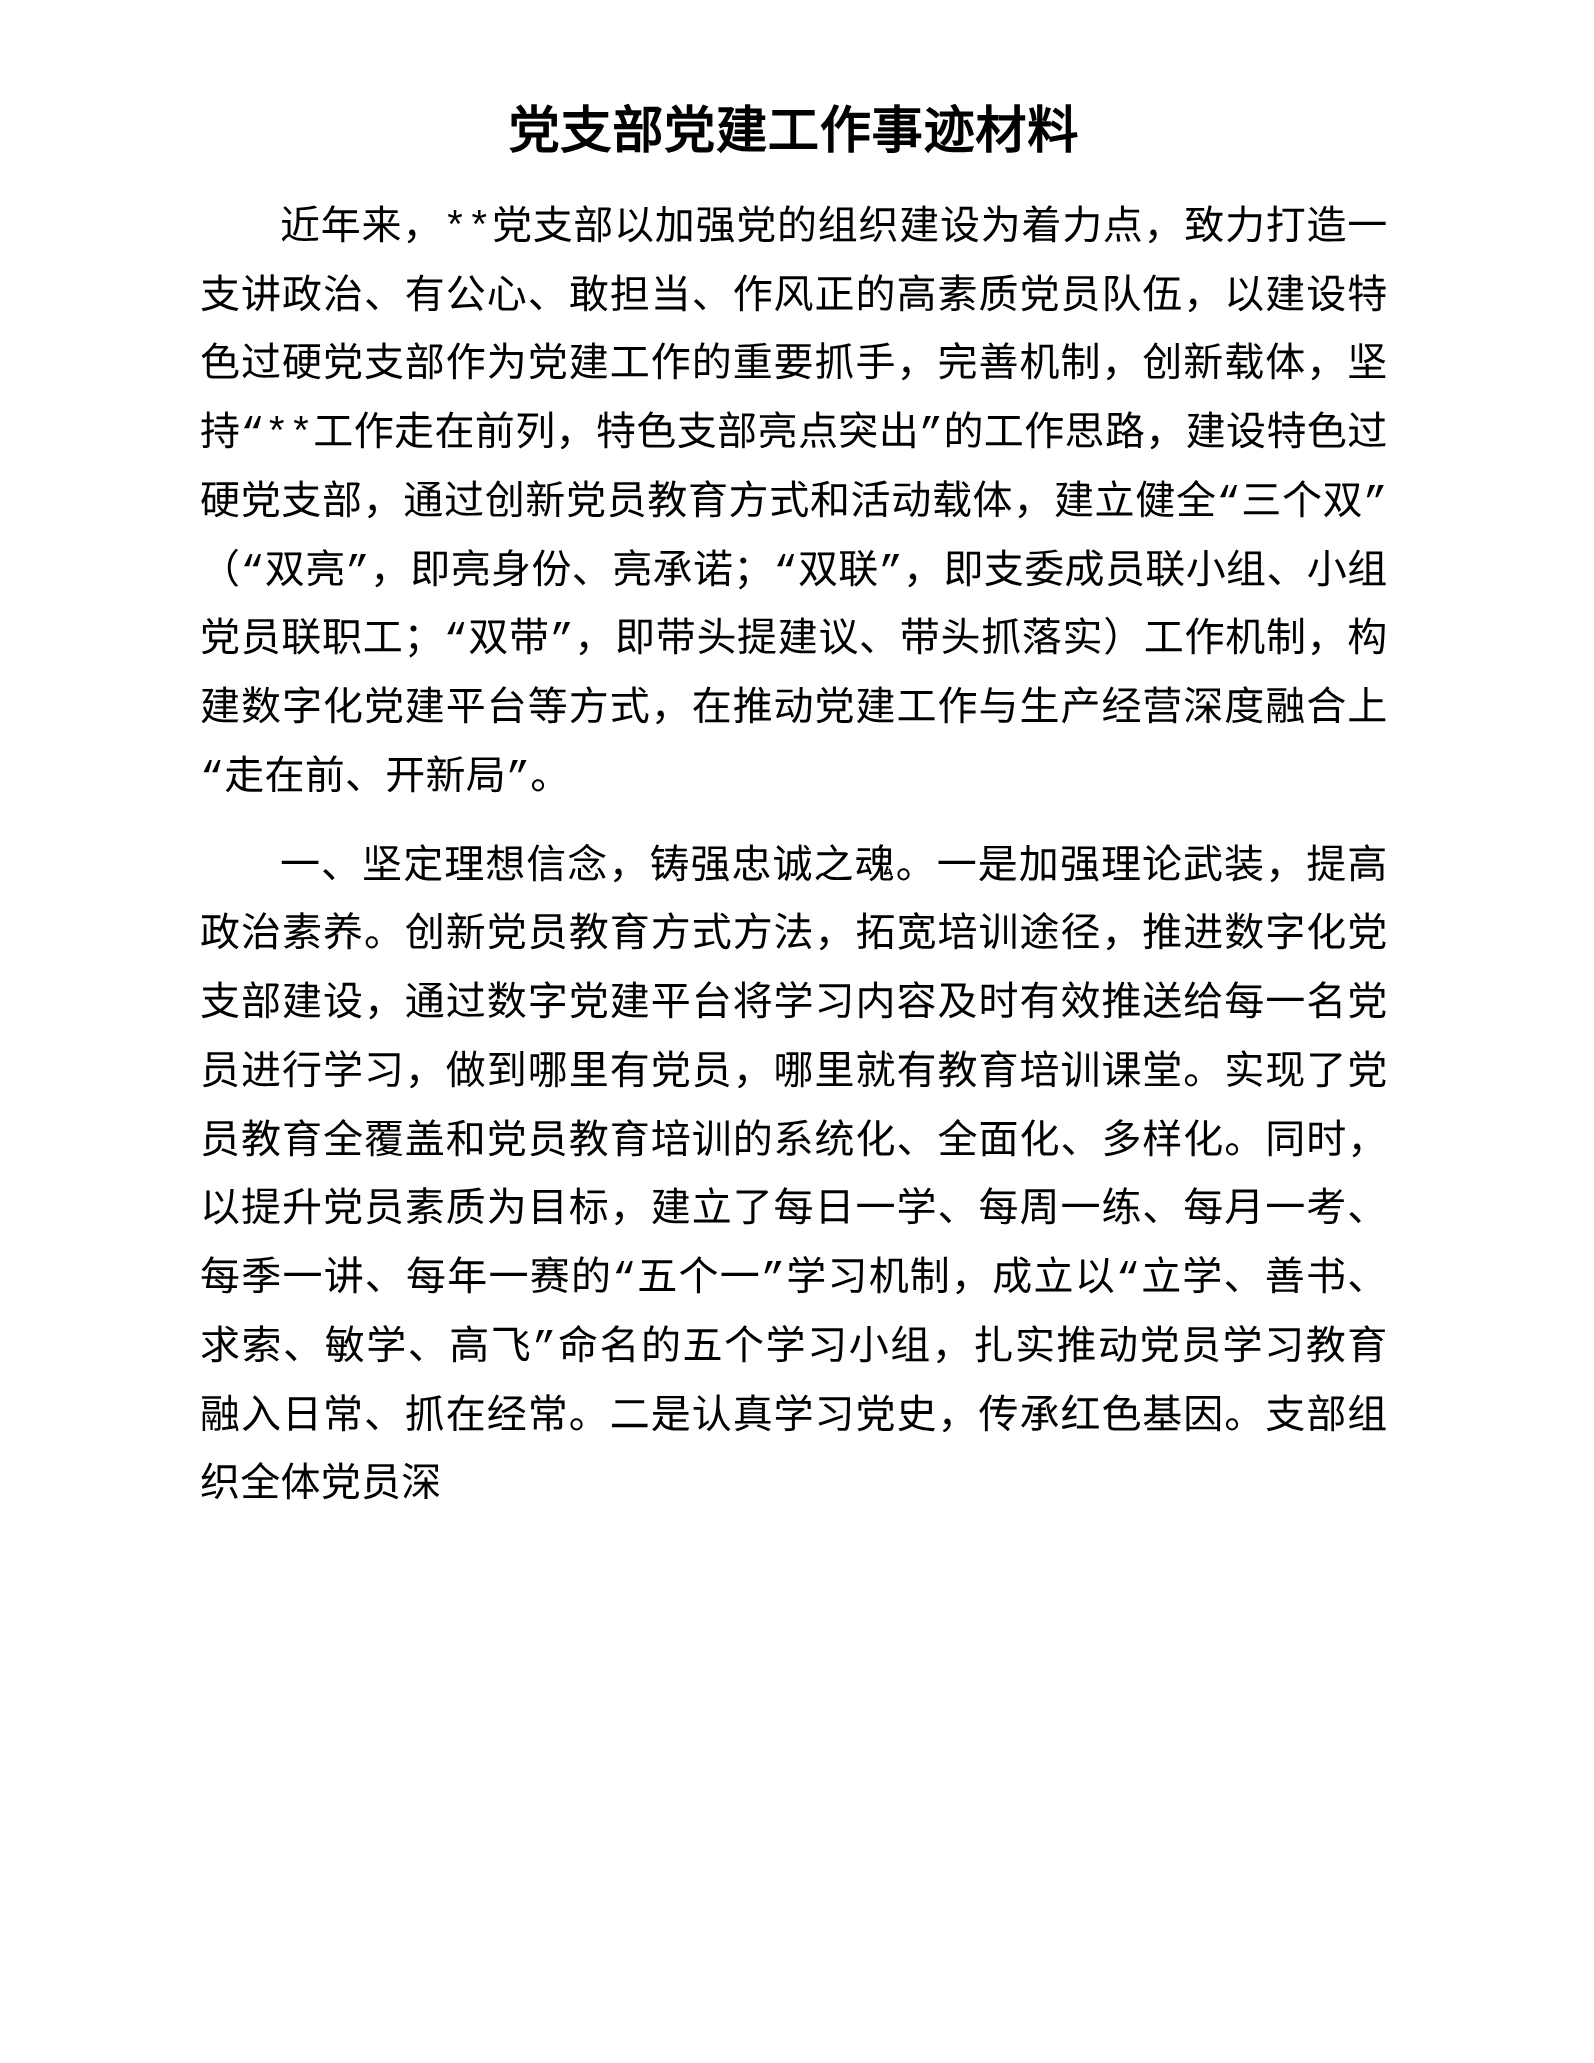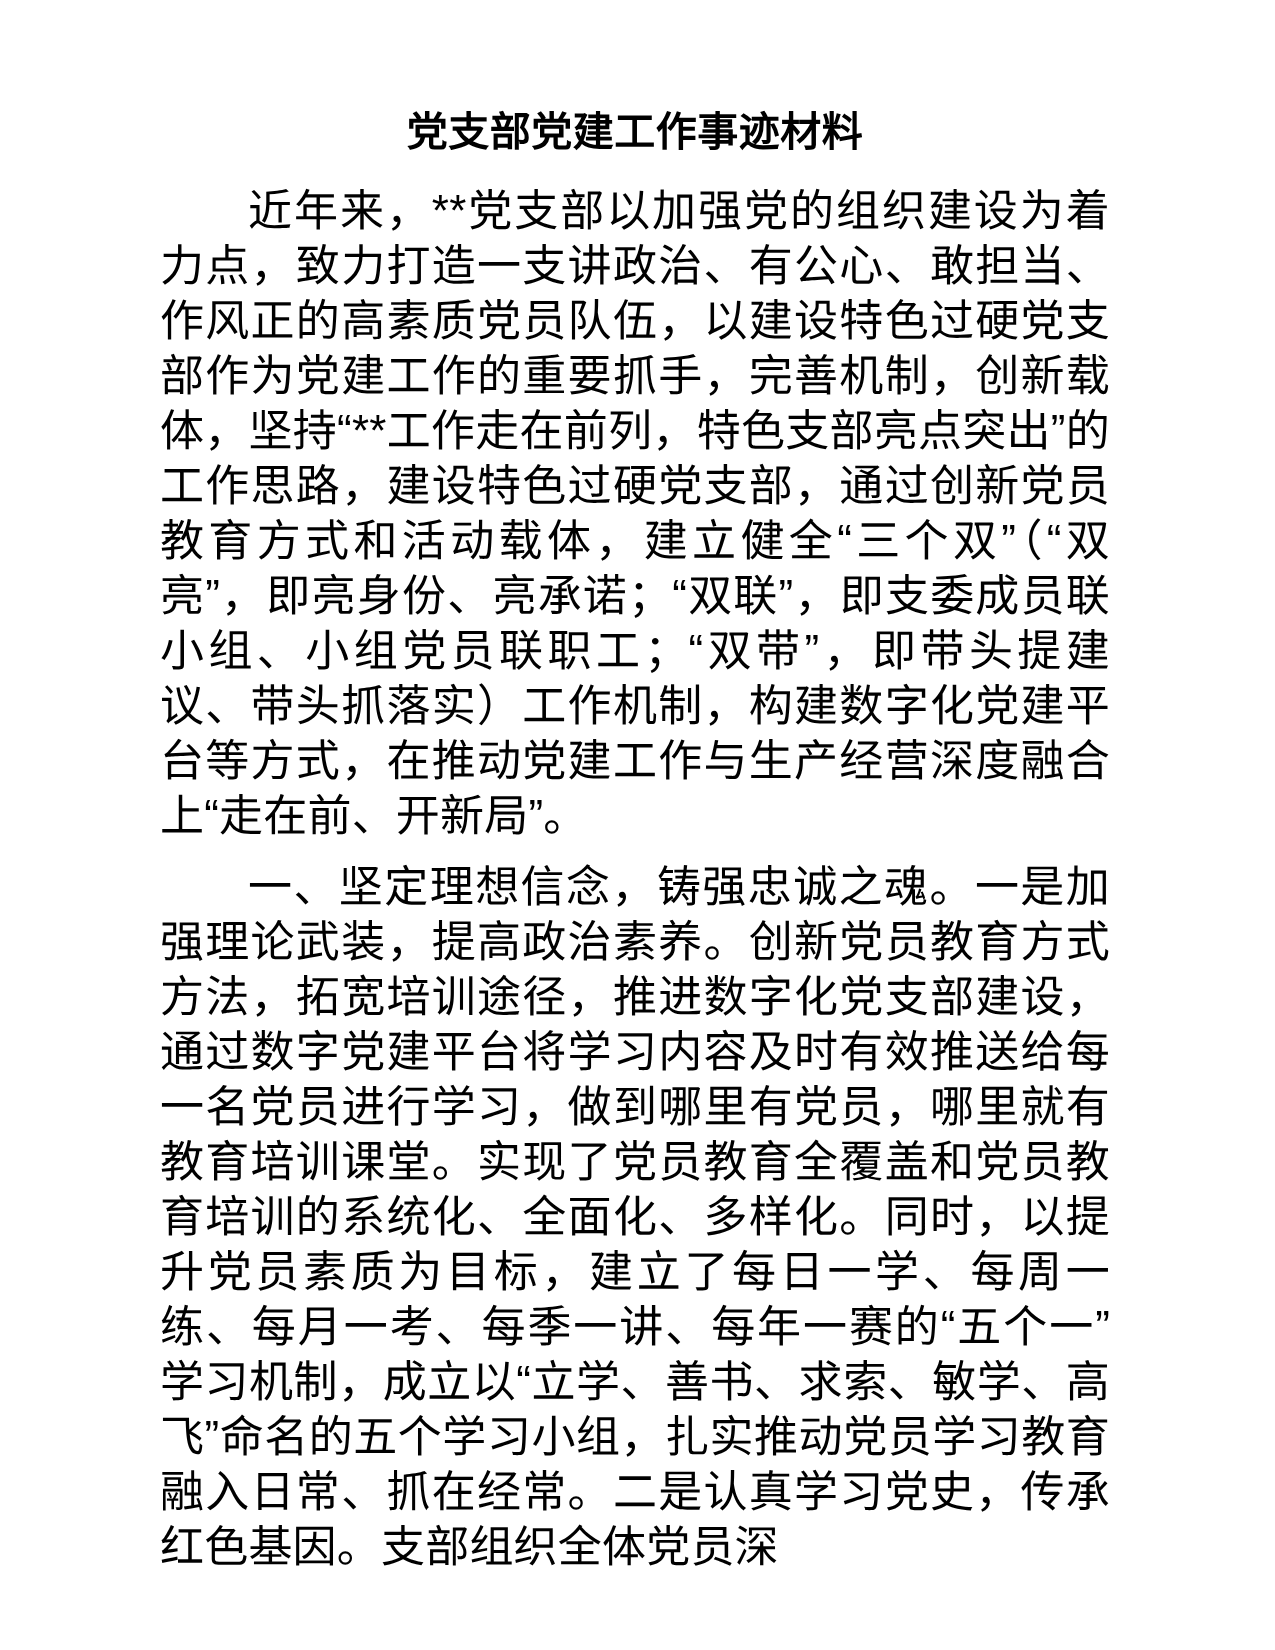--- a/index.html
+++ b/index.html
@@ -22,41 +22,42 @@
     overflow: hidden;
   }
   .page-inner {
     position: absolute;
     left: 160px;
     top: 0;
     width: 950px;
   }
   .doc-title {
     margin: 0;
-    padding-top: 108px;
+    padding-top: 80px;
     text-align: center;
     font-size: 41px;
     font-weight: bold;
     letter-spacing: 0.5px;
     line-height: 1.2;
     color: #000000;
   }
   .body-block {
     margin-top: 26px;
   }
   .para {
     margin: 0 0 6px 0;
-    font-size: 44px;
+    font-size: 32px;
     line-height: 55px;
     text-align: justify;
     text-justify: inter-ideograph;
     text-indent: 2em;
     color: #000000;
     letter-spacing: 0.2px;
     word-break: break-all;
+    font-family: Liberation Mono, monospace;
   }
   .para:last-child {
     margin-bottom: 0;
   }
   .para-gap {
     height: 10px;
   }
 </style>
 </head>
 <body>

